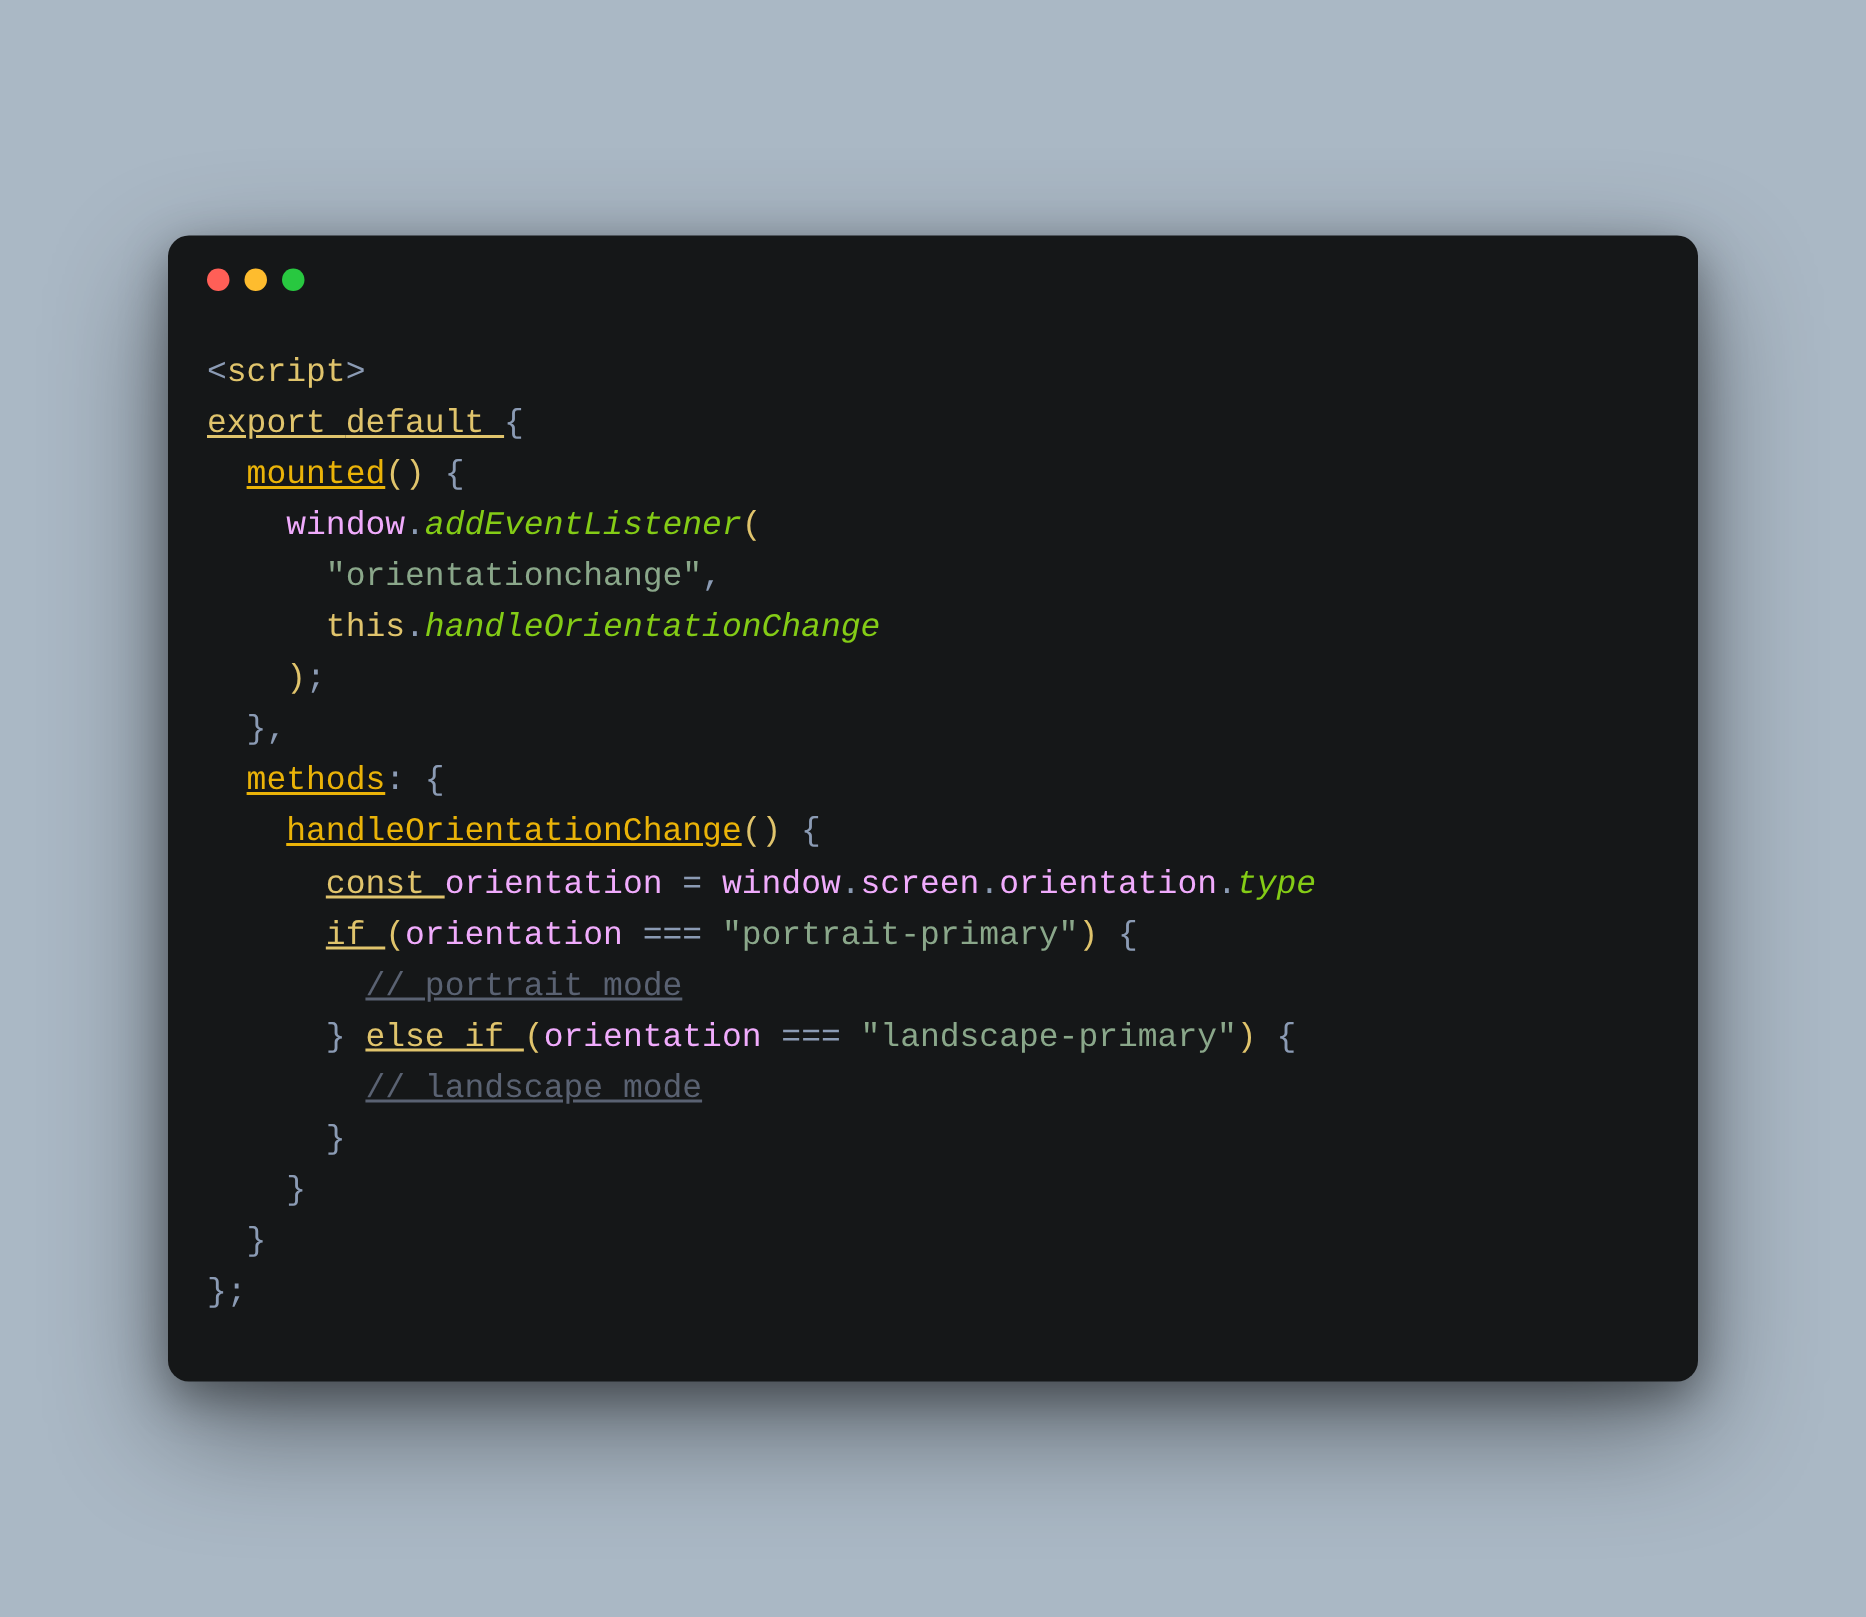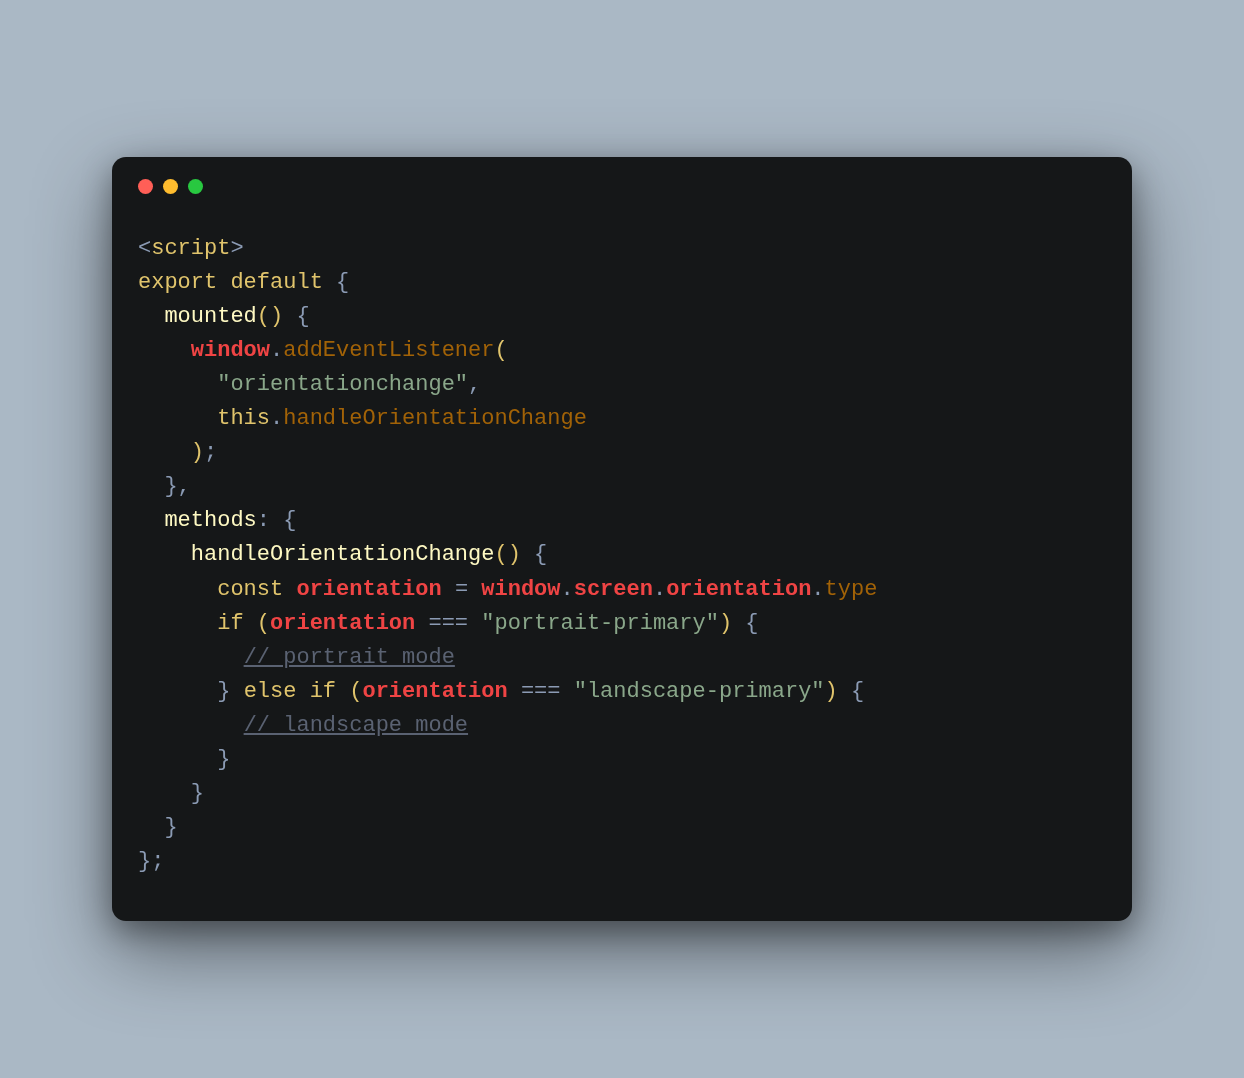--- a/index.html
+++ b/index.html
@@ -37,24 +37,24 @@
     padding: 34px 26px 42px 26px;
     font-size: 22px;
     line-height: 1.55;
     white-space: pre;
     font-family: inherit;
     color: #a6accd;
   }
   .c-punct { color: #8b9bb4; }
   .c-angle { color: #8b9bb4; }
   .c-tag { color: #e0c46c; }
-  .c-kw { color: #e0c46c; }
-  .c-prop { color: #fef9c3; }
-  .c-ident { color: #ef4444; font-weight: bold; }
-  .c-call { color: #a16207; }
+  .c-kw { color: #e0c46c; text-decoration: underline; }
+  .c-prop { color: #eab308; text-decoration: underline; }
+  .c-ident { color: #f0abfc; }
+  .c-call { color: #84cc16; font-style: italic; }
   .c-str { color: #8aa78a; }
   .c-comment { color: #5a6272; text-decoration: underline; }
   .c-op { color: #8b9bb4; }
   .c-paren { color: #e0c46c; }
   .c-this { color: #e0c46c; font-family: Liberation Mono, monospace; }
 </style>
 </head>
 <body>
 
 <div class="window">

